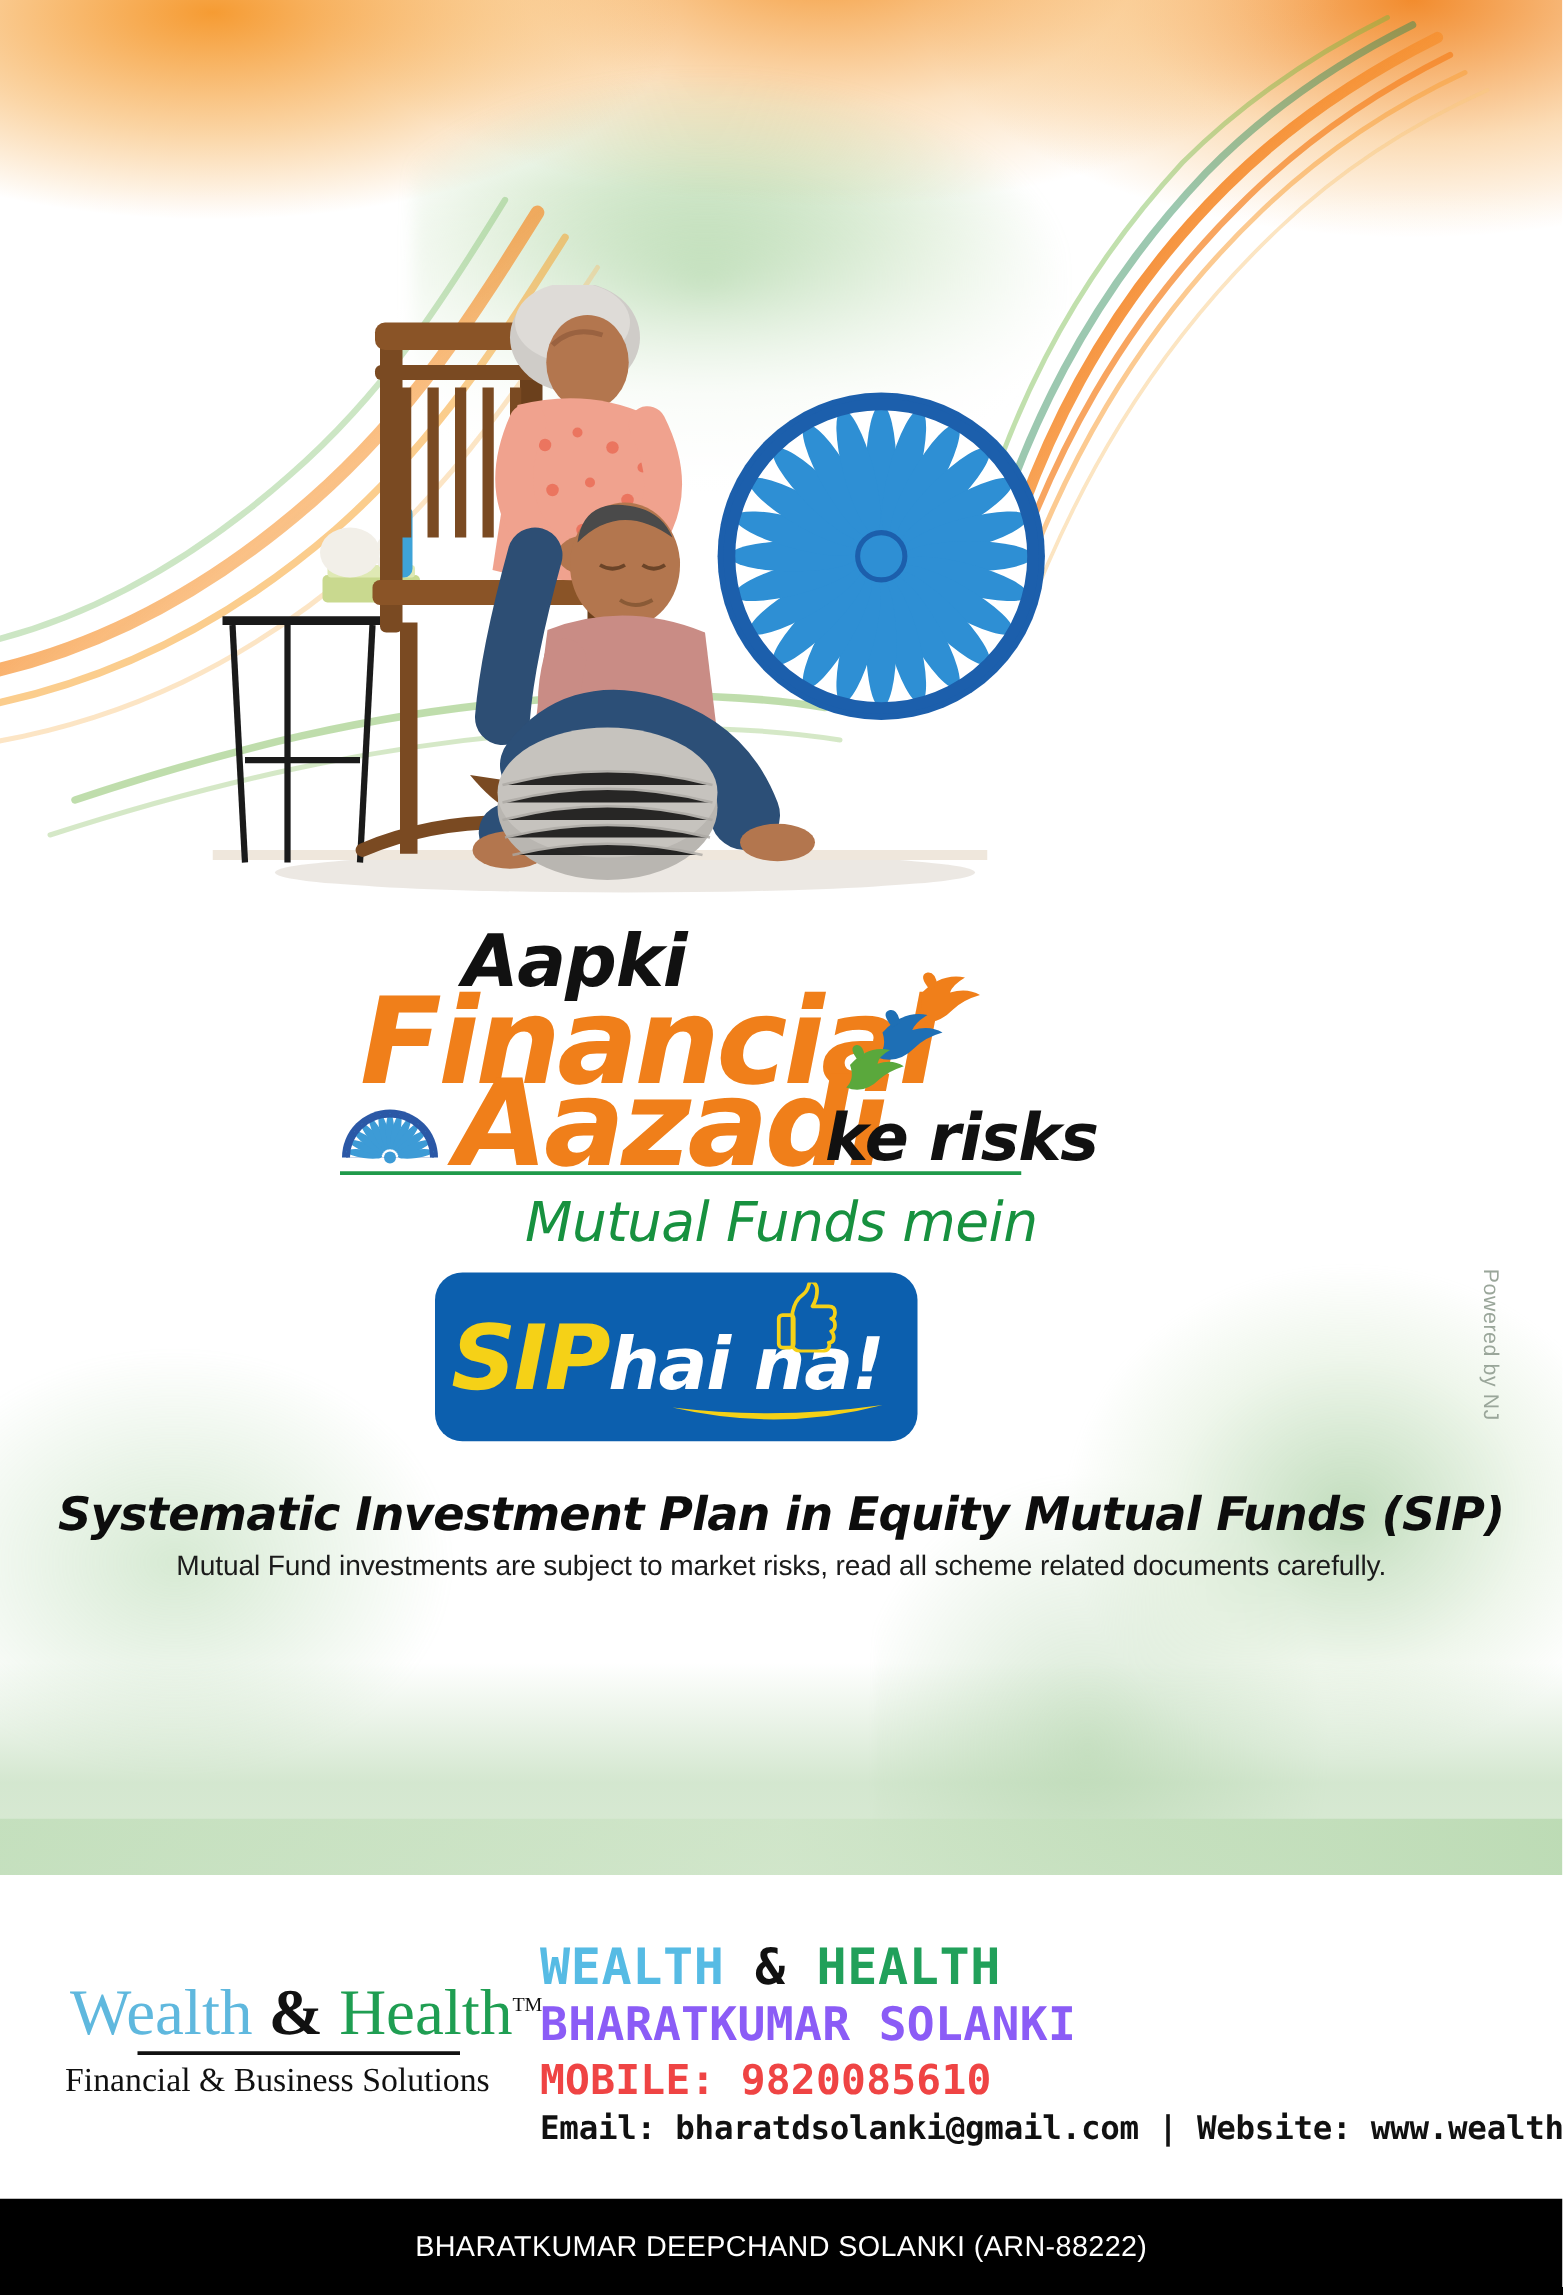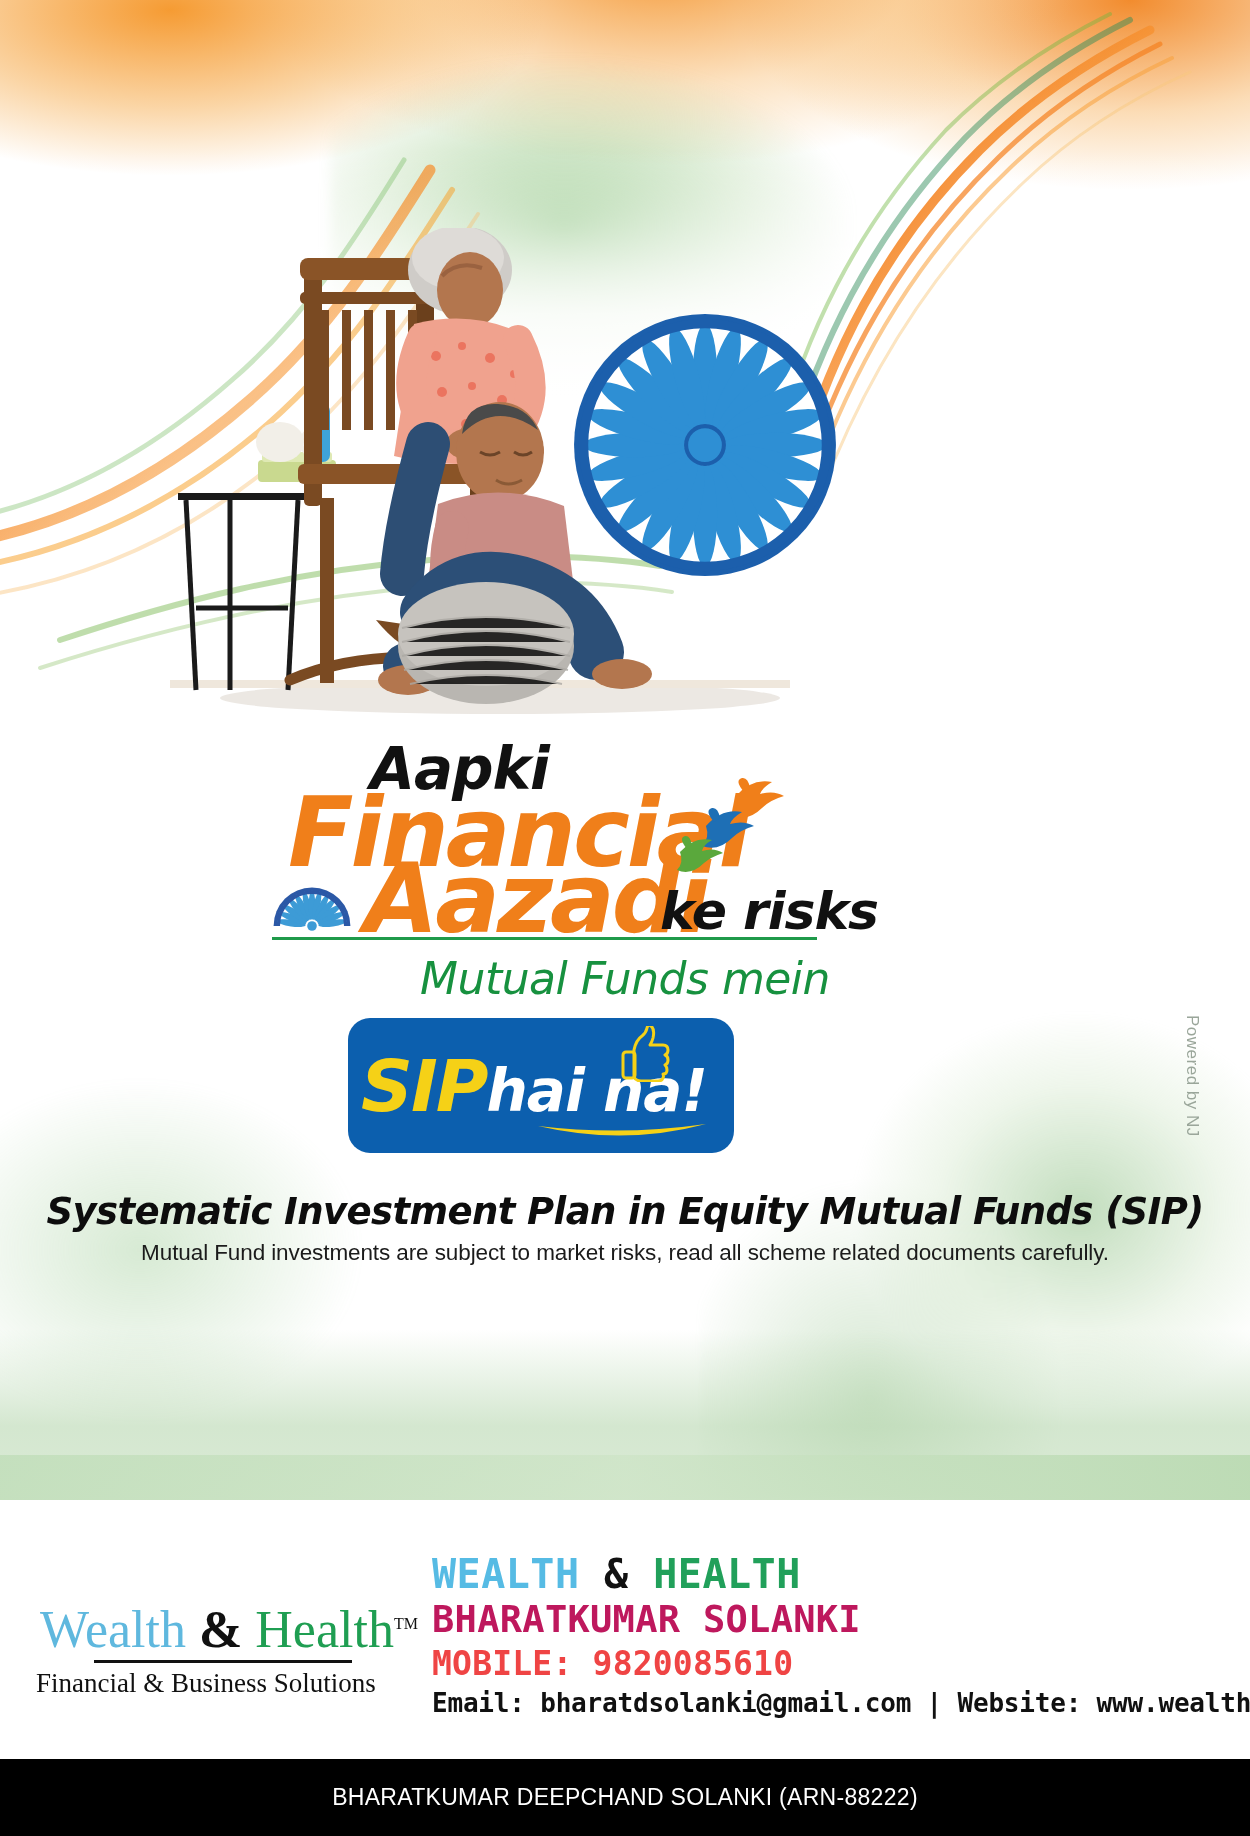--- a/index.html
+++ b/index.html
@@ -139,21 +139,21 @@
     position:absolute; left:0; top:1240px; width:1250px; text-align:center;
     font-size:22.5px; color:#1b1b1b; letter-spacing:-.1px;
     font-family:"Liberation Sans", sans-serif;
   }
 
   
   .contact {
     position:absolute; left:0; top:1507px; width:1250px; height:252px;
     background:#ffffff;
   }
-  .logo-block { position:absolute; left:36px; top:78px; width:330px;margin-top:19px; }
+  .logo-block { position:absolute; left:52px; top:78px; width:330px; }
   .logo-main {
     font-family:"Liberation Serif", serif; font-size:52px; line-height:1;
     white-space:nowrap; position:relative; padding-left:4px;
   }
   .lw { color:#5FB8DE; }
   .lamp { color:#111; font-weight:bold; }
   .lh { color:#1F9E52; }
   .ltm {
     font-size:16px; color:#111; vertical-align:super;
     font-family:"Liberation Serif", serif;
@@ -168,21 +168,21 @@
 
   .contact-right { position:absolute; left:432px; top:44px; width:800px; }
   .ct-line1 {
     font-size:40px; font-weight:bold; letter-spacing:.5px; line-height:1.15;
     font-family:"DejaVu Sans Mono", monospace;
   }
   .cw { color:#56BBE4; }
   .camp { color:#111; }
   .ch { color:#21A05A; }
   .ct-name {
-    font-size:37px; font-weight:bold; color:#be185d; letter-spacing:.3px;
+    font-size:37px; font-weight:bold; color:#8b5cf6; letter-spacing:.3px;
     line-height:1.25; font-family:"DejaVu Sans Mono", monospace;
   }
   .ct-mobile {
     font-size:33px; font-weight:bold; color:#ef4444; letter-spacing:.2px;
     line-height:1.3; font-family:"DejaVu Sans Mono", monospace;
   }
   .ct-email {
     font-size:26px; font-weight:bold; color:#111; letter-spacing:-.2px;
     line-height:1.35; white-space:nowrap;
     font-family:"DejaVu Sans Mono", monospace;

